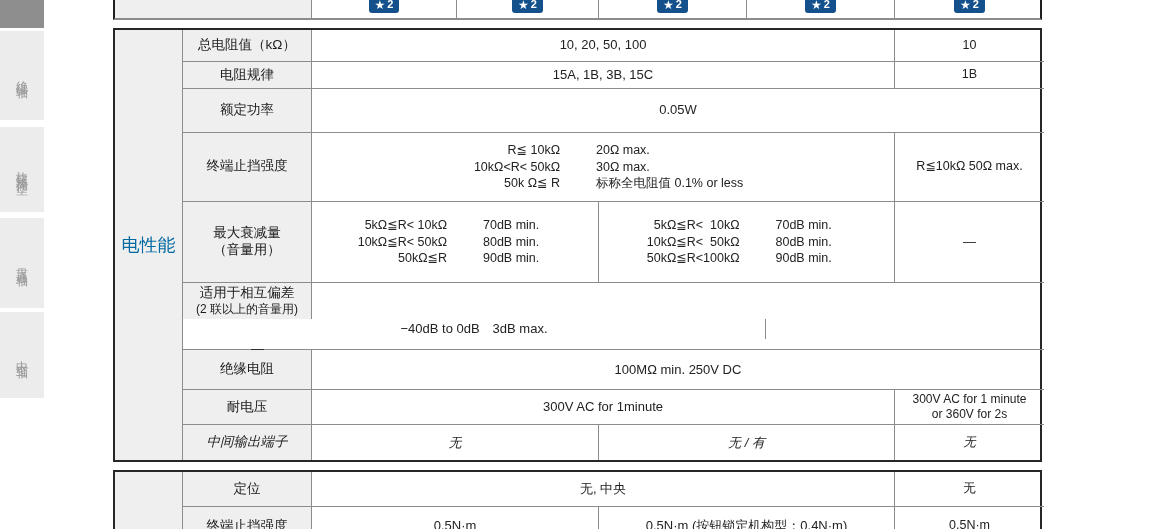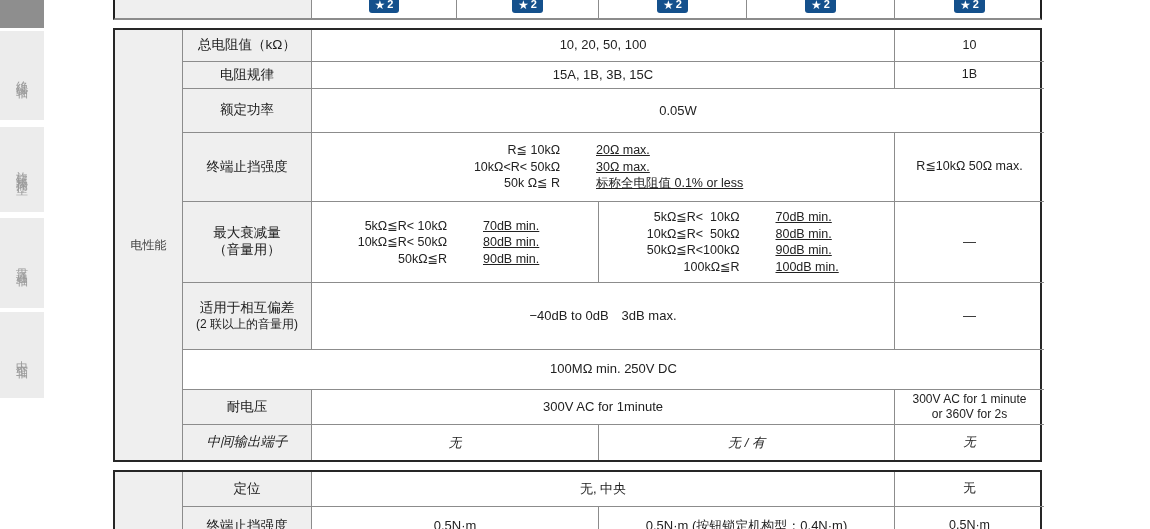--- a/index.html
+++ b/index.html
@@ -36,41 +36,41 @@
   .row{display:flex;box-sizing:border-box;border-bottom:1px solid #8c8c8c;}
   .row:last-child{border-bottom:none;}
   .cell{
     box-sizing:border-box;border-right:1px solid #8c8c8c;
     display:flex;align-items:center;justify-content:center;
     text-align:center;font-size:13px;line-height:1.25;padding:2px 4px;
   }
   .cell:last-child{border-right:none;}
   .labelcell{background:#efefef;width:129px;flex:none;font-size:13.5px;color:#1c1c1c;flex-direction:column;}
   .groupcell{background:#efefef;width:68px;flex:none;border-right:1px solid #8c8c8c;
-    display:flex;align-items:center;justify-content:center;font-size:12px;color:#404040;box-sizing:border-box;}
+    display:flex;align-items:center;justify-content:center;font-size:18px;color:#0369a1;box-sizing:border-box;}
   .mainflex{display:flex;height:100%;}
   .rows-col{flex:1;display:flex;flex-direction:column;}
 
   
   .r1{height:32px;} .r2{height:28px;} .r3{height:44px;} .r4{height:70px;}
-  .r5{height:82px;} .r6{height:67px;} .r7{height:41px;} .r8{height:35px;} .r9{height:35px;font-style:italic;}
+  .r5{height:82px;} .r6{height:67px;flex-direction:column;} .r7{height:41px;} .r8{height:35px;} .r9{height:35px;font-style:italic;}
   
   .rb1{height:37px;} .rb2{height:40px;}
 
   
   .w-full{flex:1;}
   .w-l{width:287px;flex:none;}
   .w-m{width:296px;flex:none;}
   .w-r{width:149px;flex:none;font-size:12.5px;}
   .w-lm{width:583px;flex:none;} 
 
   
   .cl{display:flex;justify-content:center;width:100%;font-size:12.5px;line-height:1.32;gap:22px;}
   .cl .c{text-align:right;white-space:pre;}
-  .cl .v{text-align:left;white-space:pre;margin-left:14px;text-decoration:underline;}
+  .cl .v{text-align:left;white-space:pre;margin-left:14px;}
   .cw120 .c{width:118px;} .cw120 .v{width:168px;}
   .cw115 .c{width:112px;} .cw115 .v{width:92px;}
   .cw125 .c{width:118px;} .cw125 .v{width:96px;}
 
   .small2{font-size:12px;line-height:1.3;}
 
   
   .badge-row{display:flex;height:30px;margin-top:-10px;align-items:flex-end;}
   .badge-labelcell{width:197px;flex:none;background:#efefef;border-right:1px solid #8c8c8c;
     box-sizing:border-box;display:flex;align-items:flex-start;justify-content:center;overflow:hidden;height:30px;}
@@ -211,38 +211,35 @@
                 <span class="v">70dB min.</span>
               </div>
             <div class="cl cw125">
                 <span class="c">10kΩ≦R&lt;  50kΩ</span>
                 <span class="v">80dB min.</span>
               </div>
             <div class="cl cw125">
                 <span class="c">50kΩ≦R&lt;100kΩ</span>
                 <span class="v">90dB min.</span>
               </div>
-            <div class="cl cw125">
-                <span class="c">100kΩ≦R</span>
-                <span class="v">100dB min.</span>
-              </div>
           </div>
           <div class="cell w-r dash">—</div>
         </div>
 
         <div class="row r6">
           <div class="cell labelcell">
             <div>适用于相互偏差</div>
             <div style="font-size:12px;text-align:center;">(2 联以上的音量用)</div>
           </div>
           <div class="cell w-lm" style="width:583px">−40dB to 0dB　3dB max.</div>
           <div class="cell w-r dash">—</div>
         </div>
 
         <div class="row r7">
+          <div class="cell labelcell">绝缘电阻</div>
           <div class="cell w-full">100MΩ min. 250V DC</div>
         </div>
 
         <div class="row r8">
           <div class="cell labelcell">耐电压</div>
           <div class="cell w-lm" style="width:583px">300V AC for 1minute</div>
           <div class="cell w-r small2" style="flex-direction:column;">
             <div>300V AC for 1 minute</div>
             <div>or 360V for 2s</div>
           </div>

